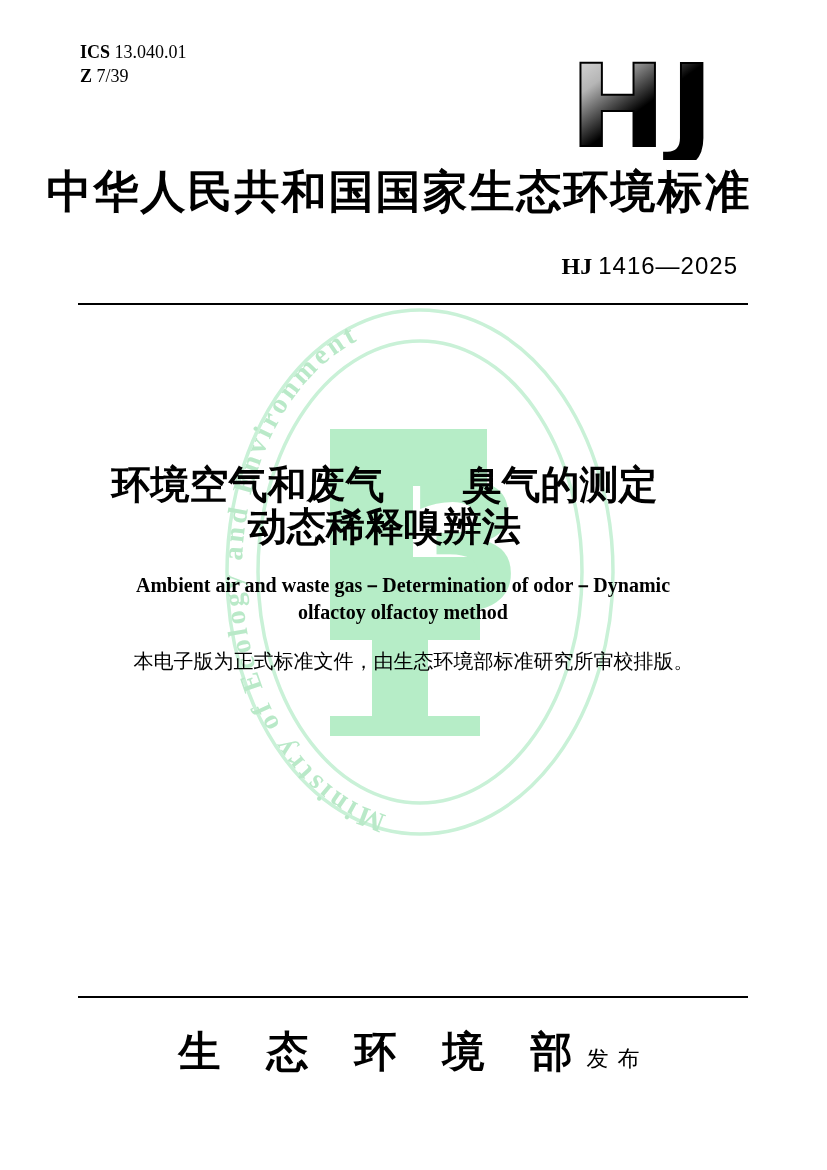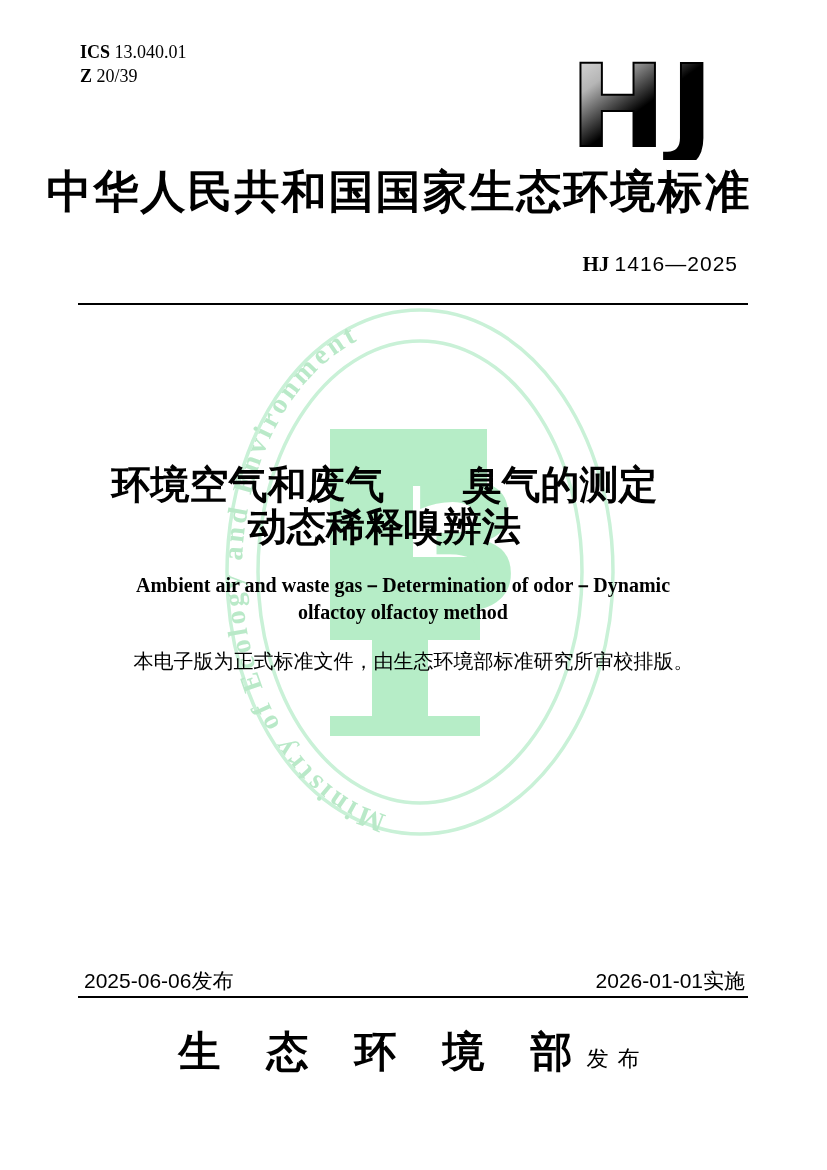--- a/index.html
+++ b/index.html
@@ -12,21 +12,21 @@
   .ics-block { position:absolute; left:80px; top:40px; font-size:18px; line-height:24px; }
   .ics-block b { font-weight:bold; }
   
   .hj-logo { position:absolute; left:552px; top:48px; width:185px; height:112px; }
   
   .main-title {
     position:absolute; left:0; top:162px; width:798px; text-align:center;
     font-size:45px; font-weight:bold; letter-spacing:2px; white-space:nowrap;
   }
   
-  .std-no { position:absolute; right:89px; top:252px; font-size:21px; white-space:nowrap; }
+  .std-no { position:absolute; right:89px; top:252px; font-size:24px; white-space:nowrap; }
   .std-no .prefix { font-weight:bold; font-family:"Liberation Serif",serif; }
   .std-no .num { font-family:"Liberation Sans","DejaVu Sans",sans-serif; letter-spacing:1px; }
   .rule { position:absolute; left:78px; width:670px; height:2px; background:#000; }
   .rule-top { top:303px; }
   .rule-bottom { top:996px; }
   
   .watermark { position:absolute; left:220px; top:300px; width:400px; height:545px; z-index:0; }
   
   .title-cn {
     position:absolute; left:0; width:769px; text-align:center; z-index:1;
@@ -81,21 +81,21 @@
       <rect x="110" y="416" width="150" height="20"></rect>
       <text x="183" y="310" font-size="175" font-weight="bold" font-family="DejaVu Sans, Liberation Sans, sans-serif" fill="#b6edc7">3</text>
     </g>
     <text font-size="28" font-weight="bold" letter-spacing="3.5" font-family="Liberation Serif, DejaVu Serif, serif" fill="#b9e9c8">
       <textPath href="#wmArc" startOffset="5%">Ministry of Ecology and Environment</textPath>
     </text>
   </svg>
 
   <div class="ics-block">
     <div><b>ICS</b> <span>13.040.01</span></div>
-    <div><b>Z</b> <span>20/39</span></div>
+    <div><b>Z</b> <span>7/39</span></div>
   </div>
 
   <svg class="hj-logo" viewBox="0 0 185 112" xmlns="http://www.w3.org/2000/svg">
     <defs>
       <linearGradient id="hjGrad" x1="0" y1="0" x2="0.8" y2="1">
         <stop offset="0" stop-color="#efefef"></stop>
         <stop offset="0.28" stop-color="#b5b5b5"></stop>
         <stop offset="0.55" stop-color="#000000"></stop>
       </linearGradient>
     </defs>
@@ -114,24 +114,20 @@
   <div class="title-cn title-cn1">环境空气和废气　　臭气的测定</div>
   <div class="title-cn title-cn2">动态稀释嗅辨法</div>
 
   <div class="title-en">
     <div>Ambient air and waste gas－Determination of odor－Dynamic</div>
     <div>olfactoy olfactoy method</div>
   </div>
 
   <div class="note">本电子版为正式标准文件，由生态环境部标准研究所审校排版。</div>
 
-  <div class="date-row">
-    <span><span>2025-06-06</span><span>发布</span></span>
-    <span><span>2026-01-01</span><span>实施</span></span>
-  </div>
 
   <div class="rule rule-bottom"></div>
 
   <div class="publisher-row">
     <span class="publisher-main">生态环境部</span>
     <span class="publisher-suffix">发布</span>
   </div>
 
 </div>
 

